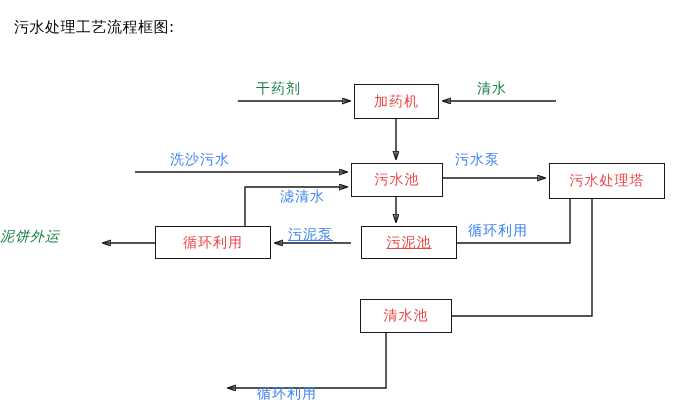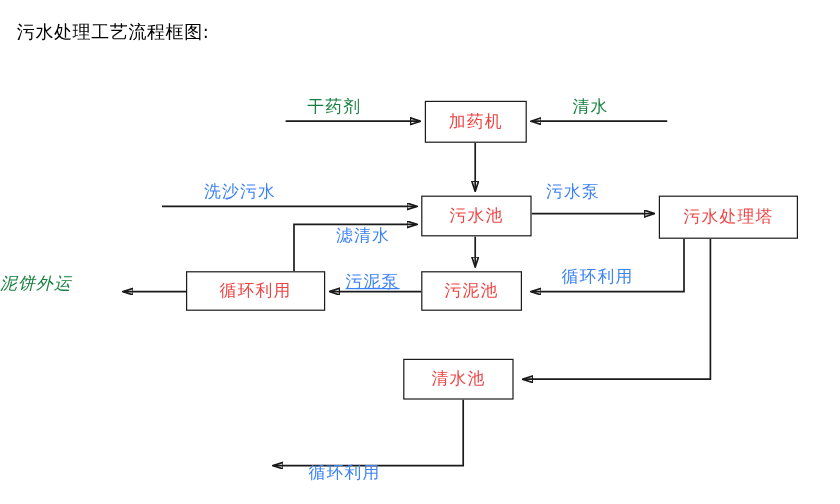--- a/index.html
+++ b/index.html
@@ -114,25 +114,25 @@
   </div>
 
   <div class="node" style="left:549px; top:163px; width:116px; height:36px;">
     <span>污水处理塔</span>
   </div>
 
   <div class="node" style="left:155px; top:226px; width:116px; height:33px;">
     <span>循环利用</span>
   </div>
 
-  <div class="node" style="left:351px; top:226px; width:84px; height:33px;">
+  <div class="node" style="left:361px; top:226px; width:96px; height:33px;text-decoration:underline;">
     <span>污泥池</span>
   </div>
 
-  <div class="node" style="left:336px; top:299px; width:92px; height:34px;">
+  <div class="node" style="left:360px; top:299px; width:92px; height:34px;">
     <span>清水池</span>
   </div>
 
   <div class="term-label" style="left:256px; top:80px;">干药剂</div>
 
   <div class="term-label" style="left:477px; top:80px;">清水</div>
 
   <div class="edge-label" style="left:170px; top:151px;">洗沙污水</div>
 
   <div class="edge-label" style="left:455px; top:151px;text-align:right;">污水泵</div>

